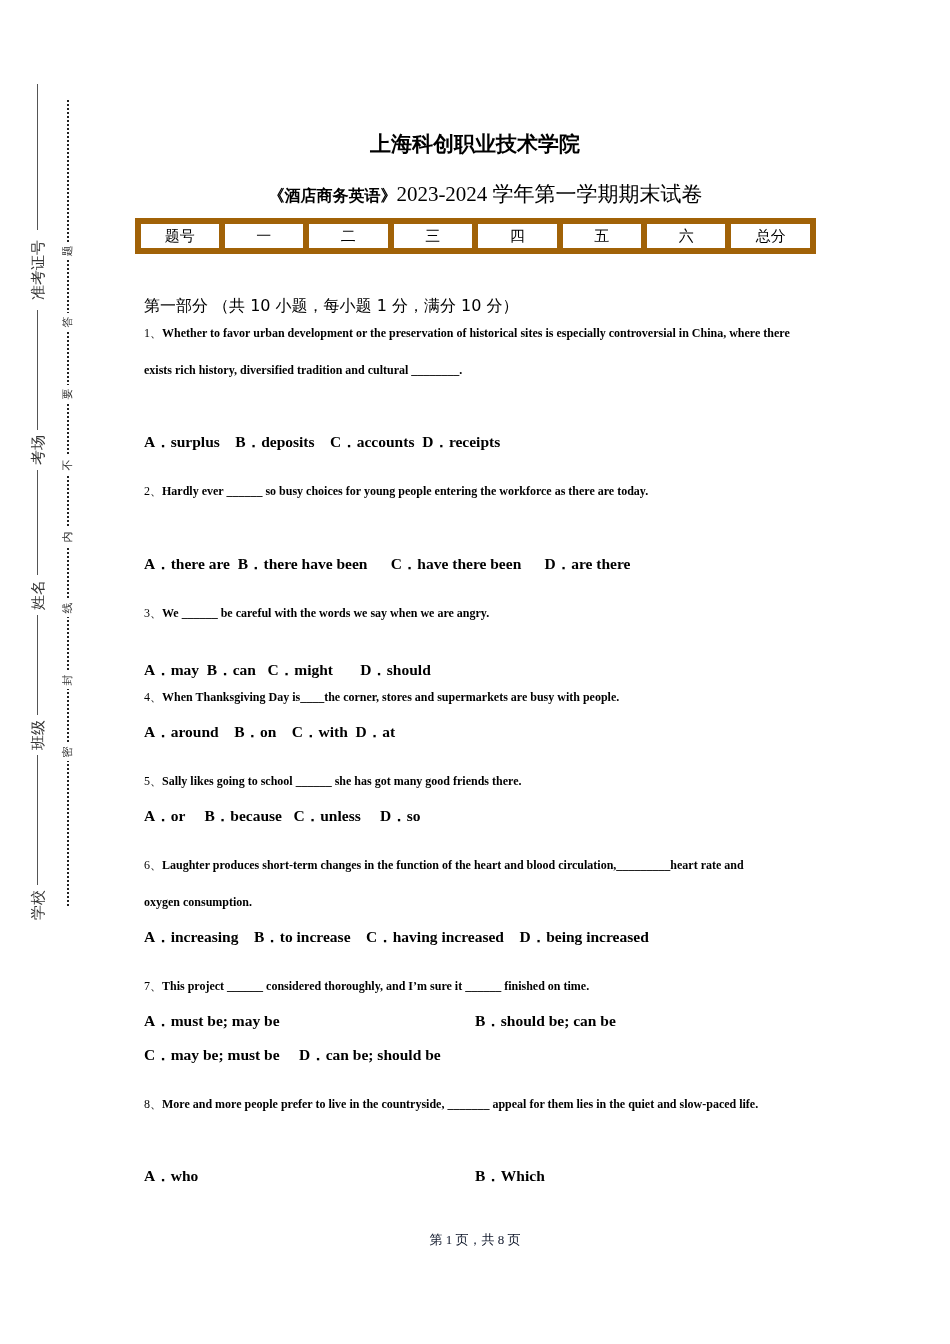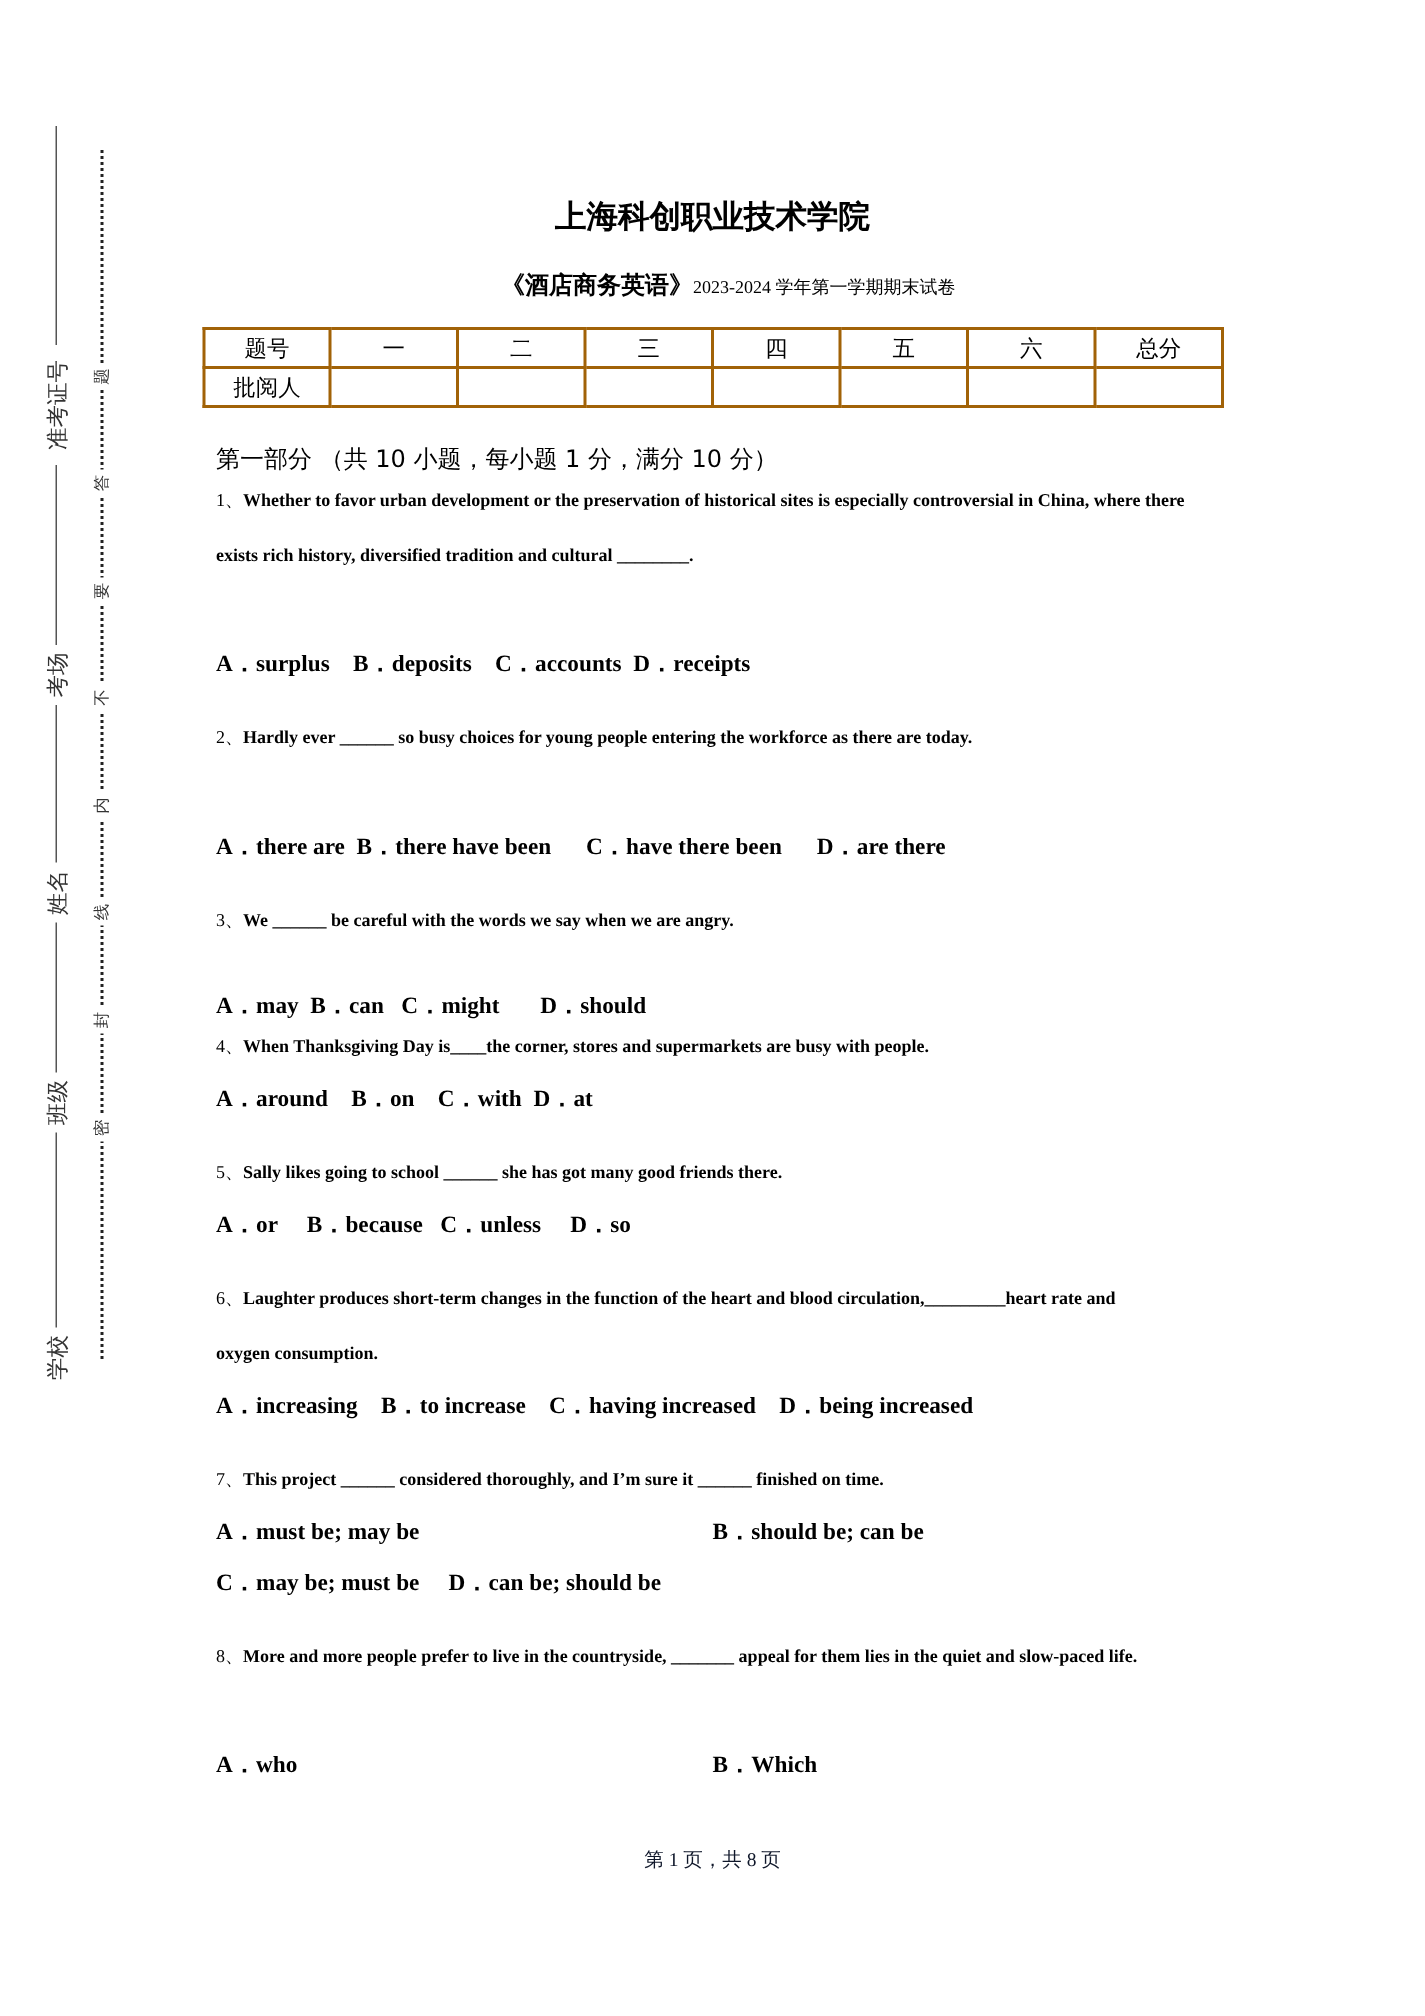--- a/index.html
+++ b/index.html
@@ -19,25 +19,25 @@
   .seal-char {
     position: absolute; left: 59px; width: 18px; height: 18px;
     font-family: "DejaVu Sans", sans-serif; font-size: 11px; color: #333;
     background: #fff; transform: rotate(-90deg); text-align: center; line-height: 18px;
   }
 
   
   .school-title { position: absolute; left: 0; width: 950px; top: 130px; text-align: center; font-family: "DejaVu Sans", sans-serif; font-weight: bold; font-size: 21px; }
   .exam-title { position: absolute; left: 0; width: 950px; top: 180px; text-align: center; }
   .exam-title .course { font-family: Liberation Mono, monospace; font-weight: bold; font-size: 16px; margin-left: 21px; }
-  .exam-title .term { font-family: "Liberation Serif", serif; font-size: 12px; }
+  .exam-title .term { font-family: "Liberation Serif", serif; font-size: 21px; }
 
   
   table.score { position: absolute; left: 135px; top: 218px; width: 681px; border-collapse: collapse; font-family: "DejaVu Sans", sans-serif; font-size: 15px; }
-  table.score td { border: 2px solid #a16207; height: 24px; text-align: center; padding: 0; width: 85px; }
+  table.score td { border: 6px solid #a16207; height: 24px; text-align: center; padding: 0; width: 85px; }
   table.score td:first-child { width: 84px; }
 
   .section-title { position: absolute; left: 144px; top: 296px; font-family: "DejaVu Sans", sans-serif; font-size: 16px; }
 
   
   .q { position: absolute; left: 144px; width: 670px; font-size: 12px; font-weight: bold; line-height: 37px; }
   .q .num { font-weight: normal; }
   .opt-row { position: absolute; left: 144px; font-size: 15.5px; font-weight: bold; white-space: pre; }
   .opt-row.col2 { left: 475px; }
 
@@ -76,30 +76,20 @@
       <tr>
     <td>题号</td>
     <td>一</td>
     <td>二</td>
     <td>三</td>
     <td>四</td>
     <td>五</td>
     <td>六</td>
     <td>总分</td>
   </tr>
-  <tr>
-    <td>批阅人</td>
-    <td></td>
-    <td></td>
-    <td></td>
-    <td></td>
-    <td></td>
-    <td></td>
-    <td></td>
-  </tr>
 </tbody>
   </table>
 
 <div class="section-title">第一部分 （共 10 小题，每小题 1 分，满分 10 分）</div>
 
 <div class="q" style="top:315px">
   <span class="num">1、</span><span>Whether to favor urban development or the preservation of historical sites is especially controversial in China, where there exists rich history, diversified tradition and cultural ________.</span>
 </div>
 <div class="opt-row" style="top:432px">A．surplus    B．deposits    C．accounts  D．receipts</div>
 

